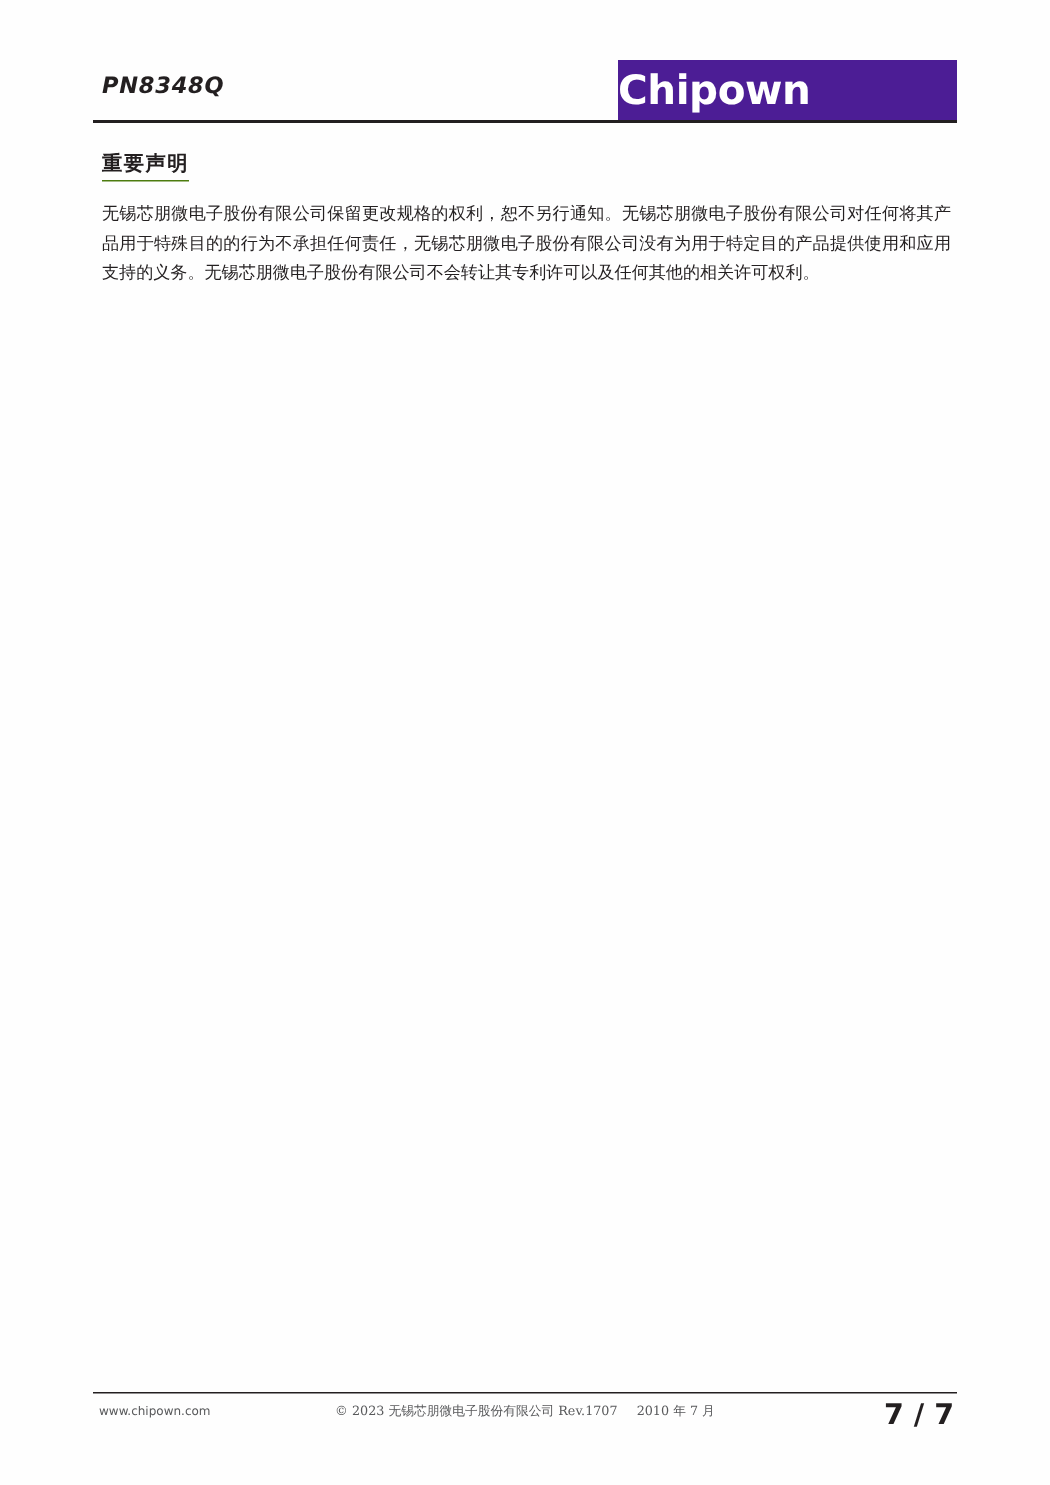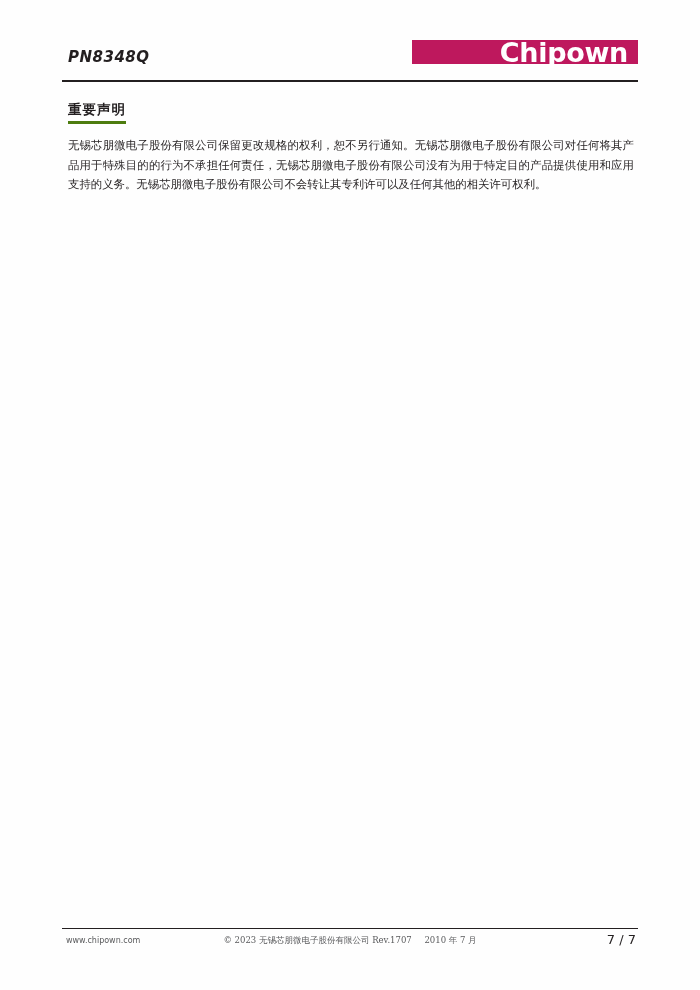--- a/index.html
+++ b/index.html
@@ -51,26 +51,25 @@
     font-size: 15px;
     letter-spacing: 0.5px;
     color: #231f20;
     white-space: nowrap;
   }
   .logo-block {
     position: absolute;
     right: 0;
     top: 0;
     width: 226px;
-    height: 24px;
-    background: #be185d;
+    height: 40px;
+    background: #4c1d95;
     color: #ffffff;
     display: flex;
     align-items: center;
-    justify-content: flex-end;
   }
   .logo-text {
     font-family: "DejaVu Sans", sans-serif;
     font-weight: bold;
     font-size: 27px;
     letter-spacing: -0.3px;
     padding-right: 10px;
     line-height: 1;
   }
 
@@ -80,21 +79,21 @@
     left: 68px;
     top: 100px;
     width: 566px;
   }
   .section-title {
     font-family: "DejaVu Sans", sans-serif;
     font-size: 13.5px;
     font-weight: bold;
     color: #231f20;
     display: inline-block;
-    border-bottom: 3px solid #4d7c0f;
+    border-bottom: 1px solid #4d7c0f;
     padding-bottom: 2px;
     letter-spacing: 1px;
   }
   .body-paragraph {
     margin-top: 12px;
     font-family: "DejaVu Serif", serif;
     font-size: 11.4px;
     line-height: 1.72;
     color: #231f20;
     text-align: justify;
@@ -145,22 +144,22 @@
   .footer-center .rev {
   }
   .footer-center .date {
     margin-left: 10px;
   }
   .footer-page {
     position: absolute;
     right: 2px;
     top: 0px;
     font-family: "DejaVu Sans", sans-serif;
-    font-weight: normal;
-    font-size: 13px;
+    font-weight: bold;
+    font-size: 19px;
     color: #231f20;
   }
 </style>
 </head>
 <body>
 
 <div class="page">
 
   <div class="header">
     <div class="part-number">PN8348Q</div>

